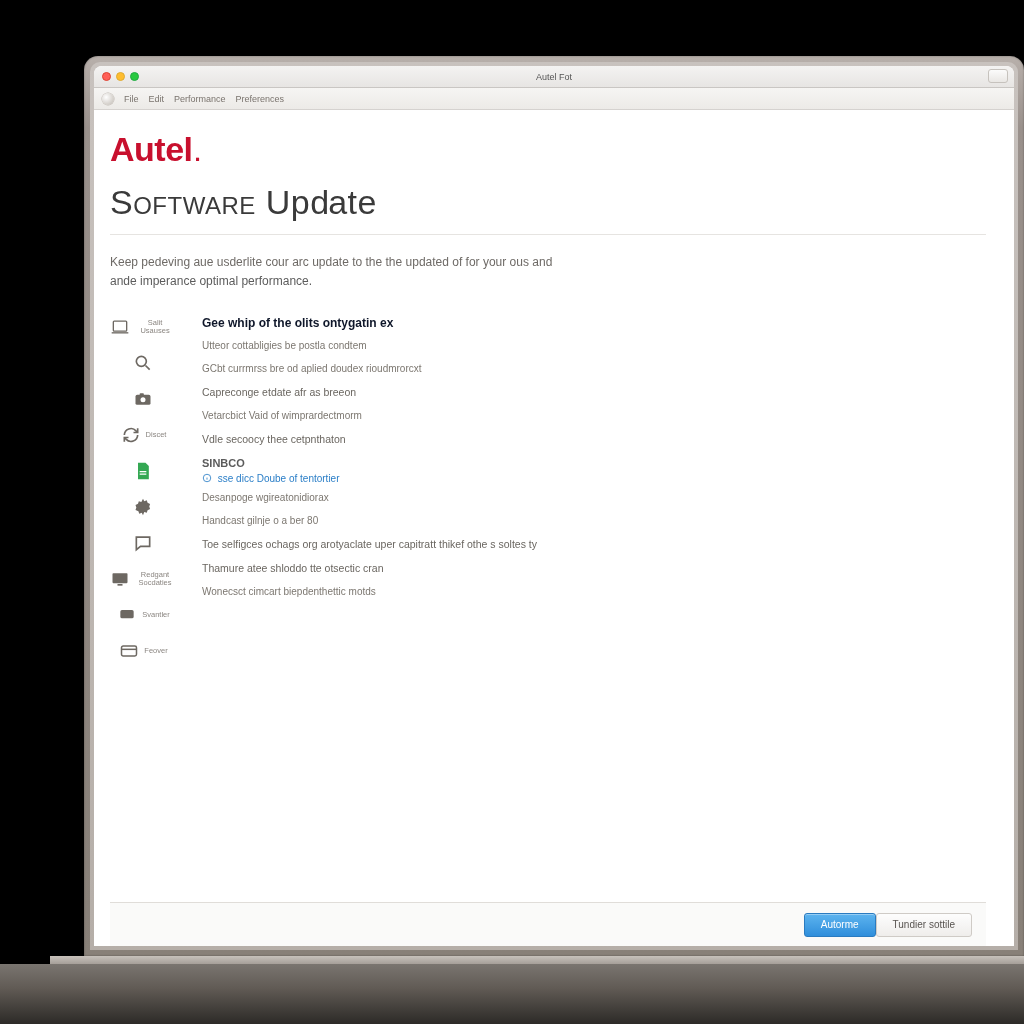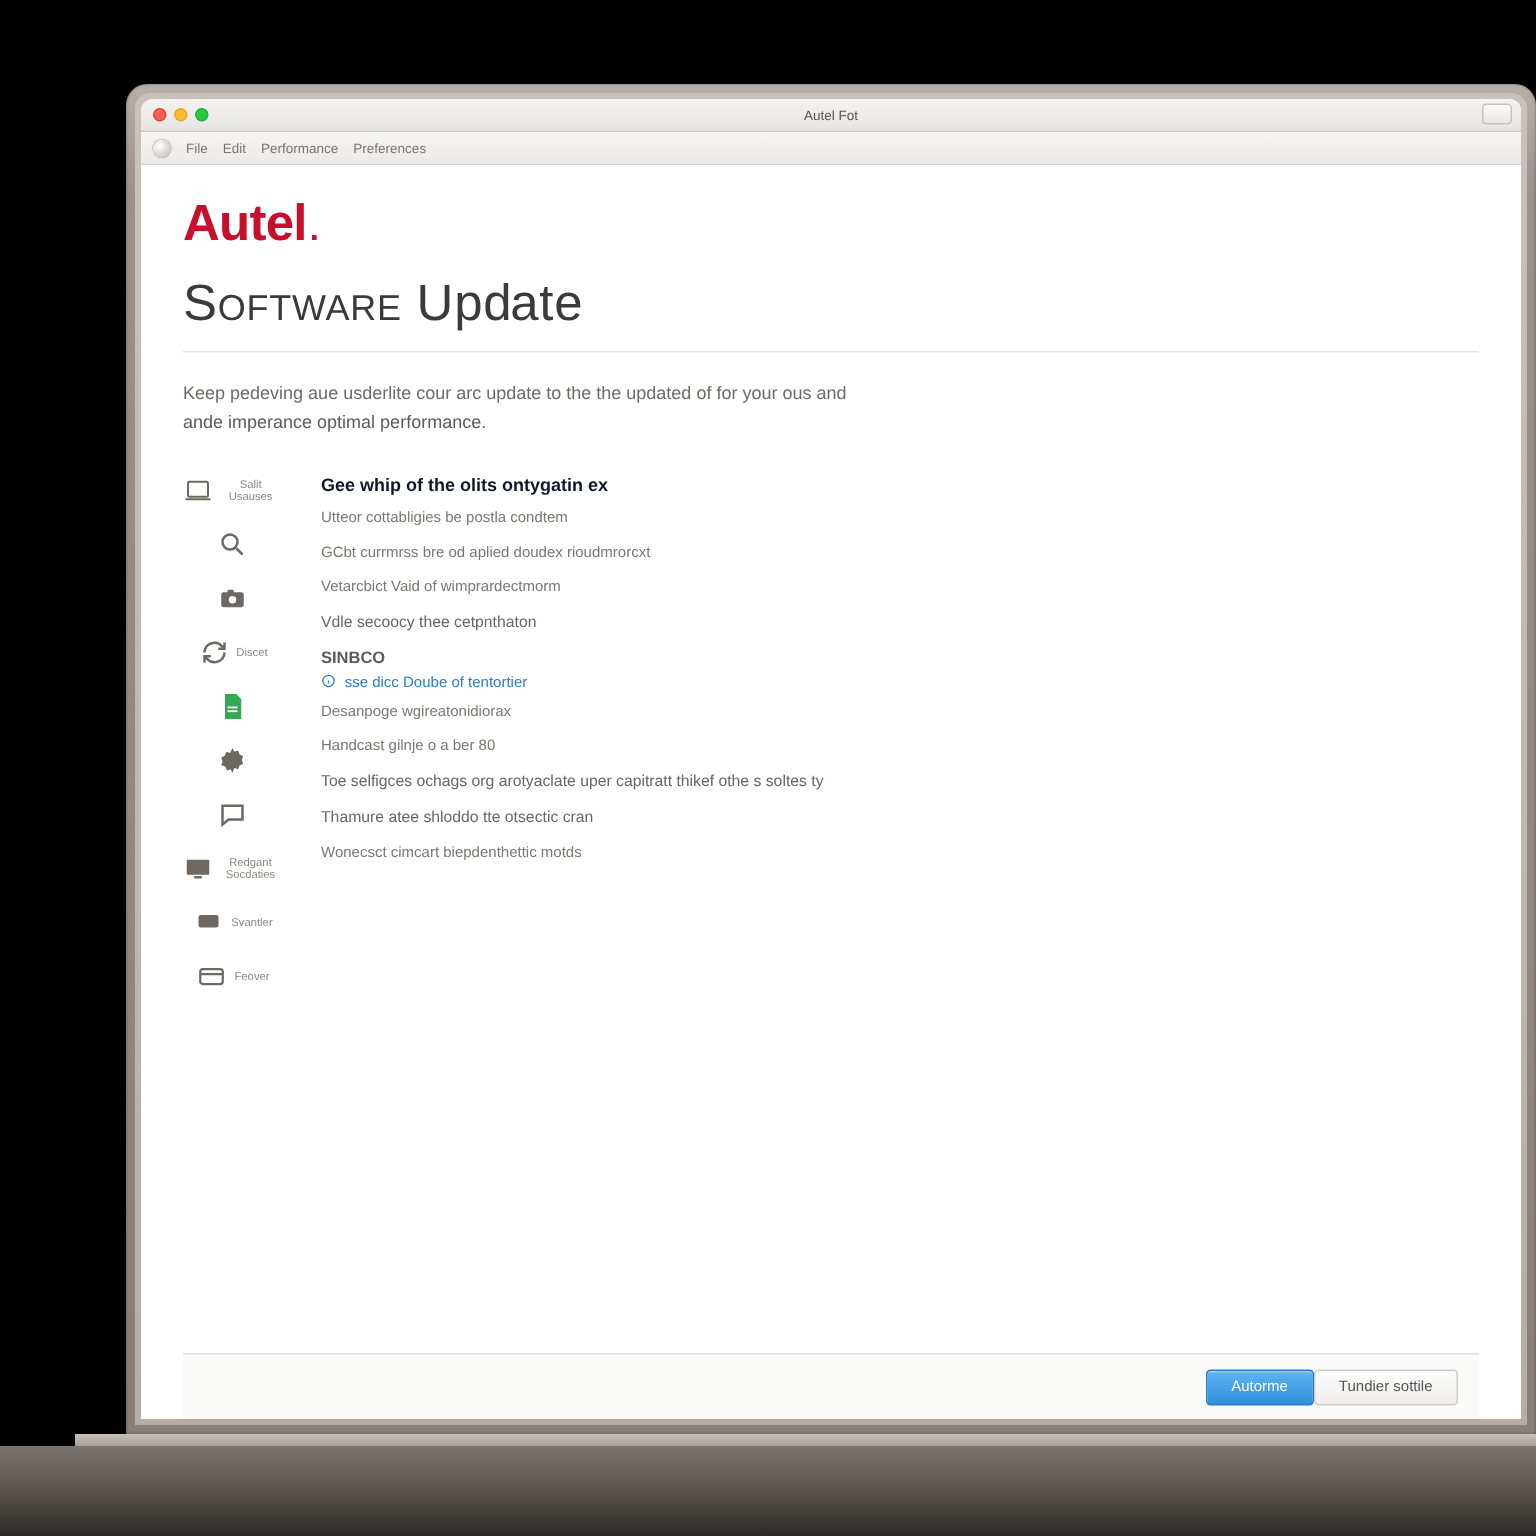--- a/index.html
+++ b/index.html
@@ -66,21 +66,21 @@
   font-size: 9px;
   color: #7a746e;
 }
 .toolbar .tool-ic {
   width:12px;height:12px;border-radius:50%;
   background:radial-gradient(circle at 35% 35%, #fff 0%, #d8d4cf 60%, #bfb9b2 100%);
   box-shadow:0 0 0 .5px #bdb7b0;
 }
 
 
-.content { flex:1; overflow:hidden; padding: 20px 28px 0 28px; display:flex; flex-direction:column; }
+.content { flex:1; overflow:hidden; padding: 20px 28px 0 16px; display:flex; flex-direction:column; }
 
 .brand {
   font-family: Arial, sans-serif;
   font-size: 34px; font-weight: 800;
   color: #c8102e; letter-spacing: -.5px;
   display:flex; align-items:baseline; gap:2px;
 }
 .brand .dot { font-size: 22px; color:#c8102e; }
 .page-title {
   margin-top: 14px;
@@ -273,20 +273,21 @@
                   </svg>
               </span>
               <span class="side-label">Feover</span>
             </div>
           </div>
 
           <div class="detail">
             <div class="detail-heading">Gee whip of the olits ontygatin ex</div>
             <div class="detail-line small">Utteor cottabligies be postla condtem</div>
             <div class="detail-line small">GCbt currmrss bre od aplied doudex rioudmrorcxt</div>
+            <div class="detail-line">Capreconge etdate afr as breeon</div>
             <div class="detail-line small">Vetarcbict Vaid of wimprardectmorm</div>
             <div class="detail-line">Vdle secoocy thee cetpnthaton</div>
             <div class="detail-sub">SINBCO</div>
             <div class="detail-link">
               <span class="link-ic"><svg viewBox="0 0 24 24" fill="none" stroke="#2a7ec7" stroke-width="2">
                     <circle cx="12" cy="12" r="9"></circle>
                     <line x1="12" y1="8" x2="12" y2="8"></line>
                     <line x1="12" y1="11" x2="12" y2="16"></line>
                   </svg></span>
               <span>sse dicc Doube of tentortier</span>

